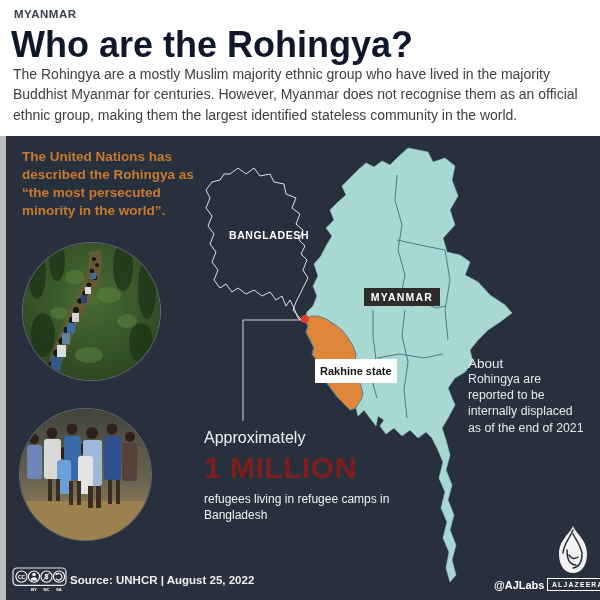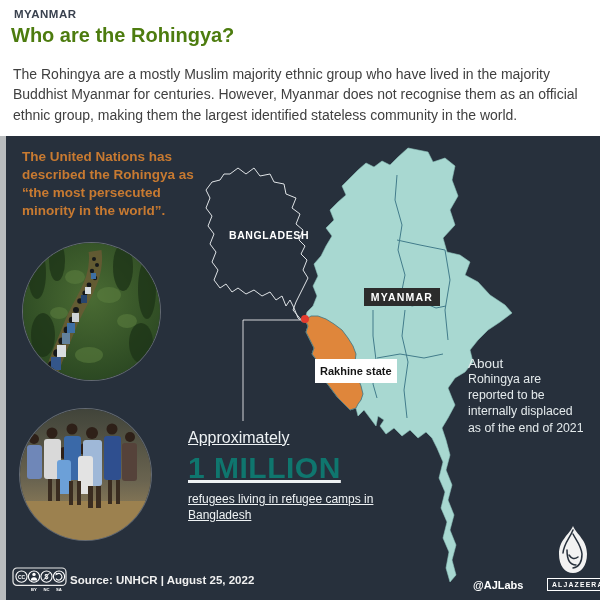--- a/index.html
+++ b/index.html
@@ -4,51 +4,51 @@
 <style>
   html,body{margin:0;padding:0;}
   body{
     width:600px;height:600px;position:relative;overflow:hidden;
     background:#ffffff;
     font-family:"Liberation Sans",sans-serif;
   }
   .abs{position:absolute;}
   
   .kicker{left:14px;top:8px;font-size:11.5px;font-weight:700;letter-spacing:.5px;color:#39414e;}
-  .title{left:11px;top:24px;font-size:20px;font-weight:600;color:#4d7c0f;}
+  .title{left:11px;top:24px;font-size:36px;font-weight:600;color:#0f172a;}
   .intro{left:13px;top:64px;width:580px;font-size:14px;line-height:1.46;color:#404040;}
   
   .panel{left:6px;top:136px;width:594px;height:464px;background:#27303c;}
   .edge{left:0;top:136px;width:6px;height:464px;background:#b9bcbe;}
   .quote{left:22px;top:148px;width:184px;font-size:13.5px;font-weight:600;line-height:1.34;color:#c87a31;}
   
   .photo{border-radius:50%;overflow:hidden;box-shadow:0 0 0 1px rgba(255,255,255,.28);}
   .photo1{left:23px;top:243px;width:137px;height:137px;}
   .photo2{left:20px;top:409px;width:131px;height:131px;}
   .photo svg{display:block;}
   
   .map{left:180px;top:136px;width:400px;height:464px;}
   .maplabel-bd{left:229px;top:229px;font-size:10.5px;font-weight:700;letter-spacing:.6px;color:#ffffff;}
   .maplabel-mm{left:364px;top:288px;width:76px;height:18px;background:#2c2c2c;color:#ffffff;
     font-size:10.5px;font-weight:700;letter-spacing:1.2px;display:flex;align-items:center;justify-content:center;}
   .maplabel-rk{left:315px;top:359px;background:#ffffff;color:#141414;font-size:11px;font-weight:700;
     padding:6px 5px;}
   
-  .stat-ref{left:188px;top:429px;width:205px;color:#eef2f4;text-decoration:underline;}
+  .stat-ref{left:204px;top:429px;width:205px;color:#eef2f4;}
   .stat-ref .pre{font-size:16px;}
-  .stat-ref .val{font-size:30px;font-weight:800;letter-spacing:.5px;color:#0f766e;margin:4px 0 6px 0;}
+  .stat-ref .val{font-size:30px;font-weight:800;letter-spacing:.5px;color:#7f1d1d;margin:4px 0 6px 0;}
   .stat-ref .suf{font-size:12px;line-height:1.35;}
   .stat-dis{left:468px;top:356px;width:118px;color:#e4eaec;}
   .stat-dis .pre{font-size:13.5px;}
   .stat-dis .val{font-size:24px;font-weight:800;color:#7ec9bd;margin:3px 0 4px 0;}
   .stat-dis .suf{font-size:12.3px;line-height:1.32;}
   
   .cc{left:12px;top:567px;width:56px;height:26px;}
   .source{left:70px;top:574px;font-size:11.5px;font-weight:700;color:#f0f0f0;}
-  .ajlabs{left:473px;top:579px;font-size:11px;font-weight:700;color:#ffffff;}
+  .ajlabs{left:494px;top:579px;font-size:11px;font-weight:700;color:#ffffff;}
   .ajlogo{left:549px;top:524px;width:48px;height:52px;}
   .ajword{left:547px;top:578px;border:1.5px solid #ffffff;color:#ffffff;background:transparent;
     font-size:6.8px;font-weight:700;letter-spacing:1.2px;padding:2px 4px;}
 </style>
 </head>
 <body>
 
 <div class="abs kicker">MYANMAR</div>
 <div class="abs title">Who are the Rohingya?</div>
 <div class="abs intro">The Rohingya are a mostly Muslim majority ethnic group who have lived in the majority Buddhist Myanmar for centuries. However, Myanmar does not recognise them as an official ethnic group, making them the largest identified stateless community in the world.</div>

